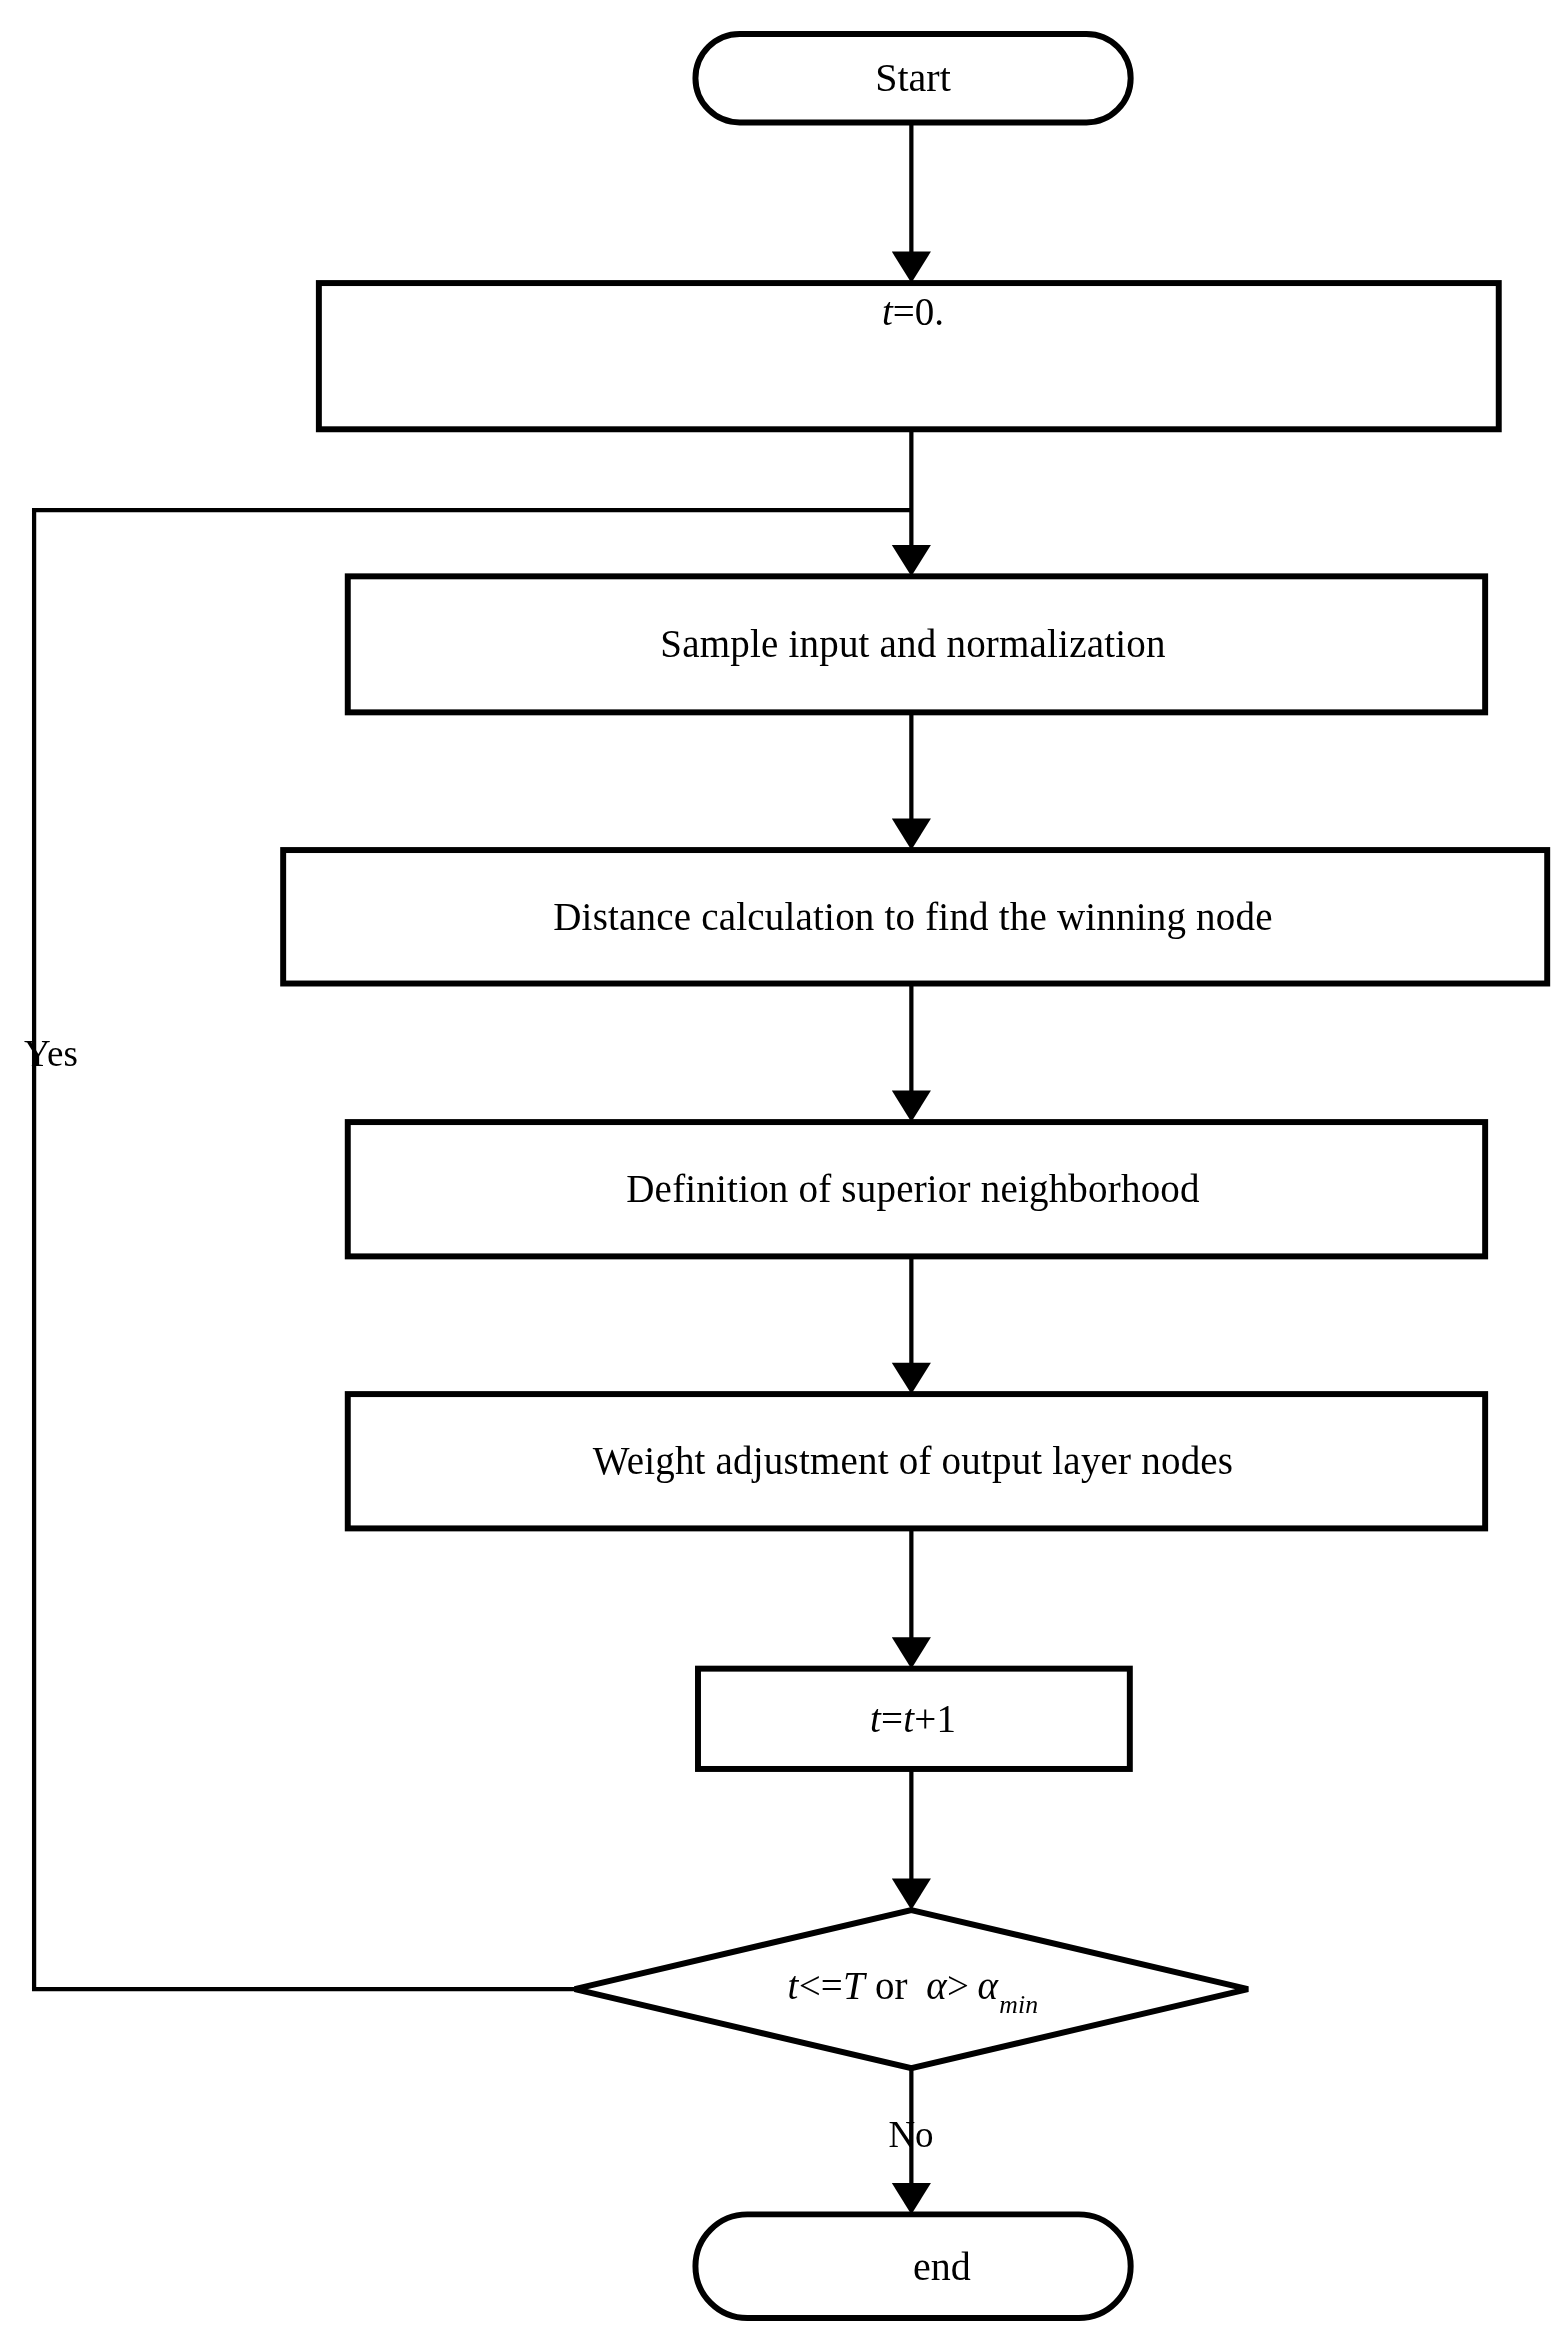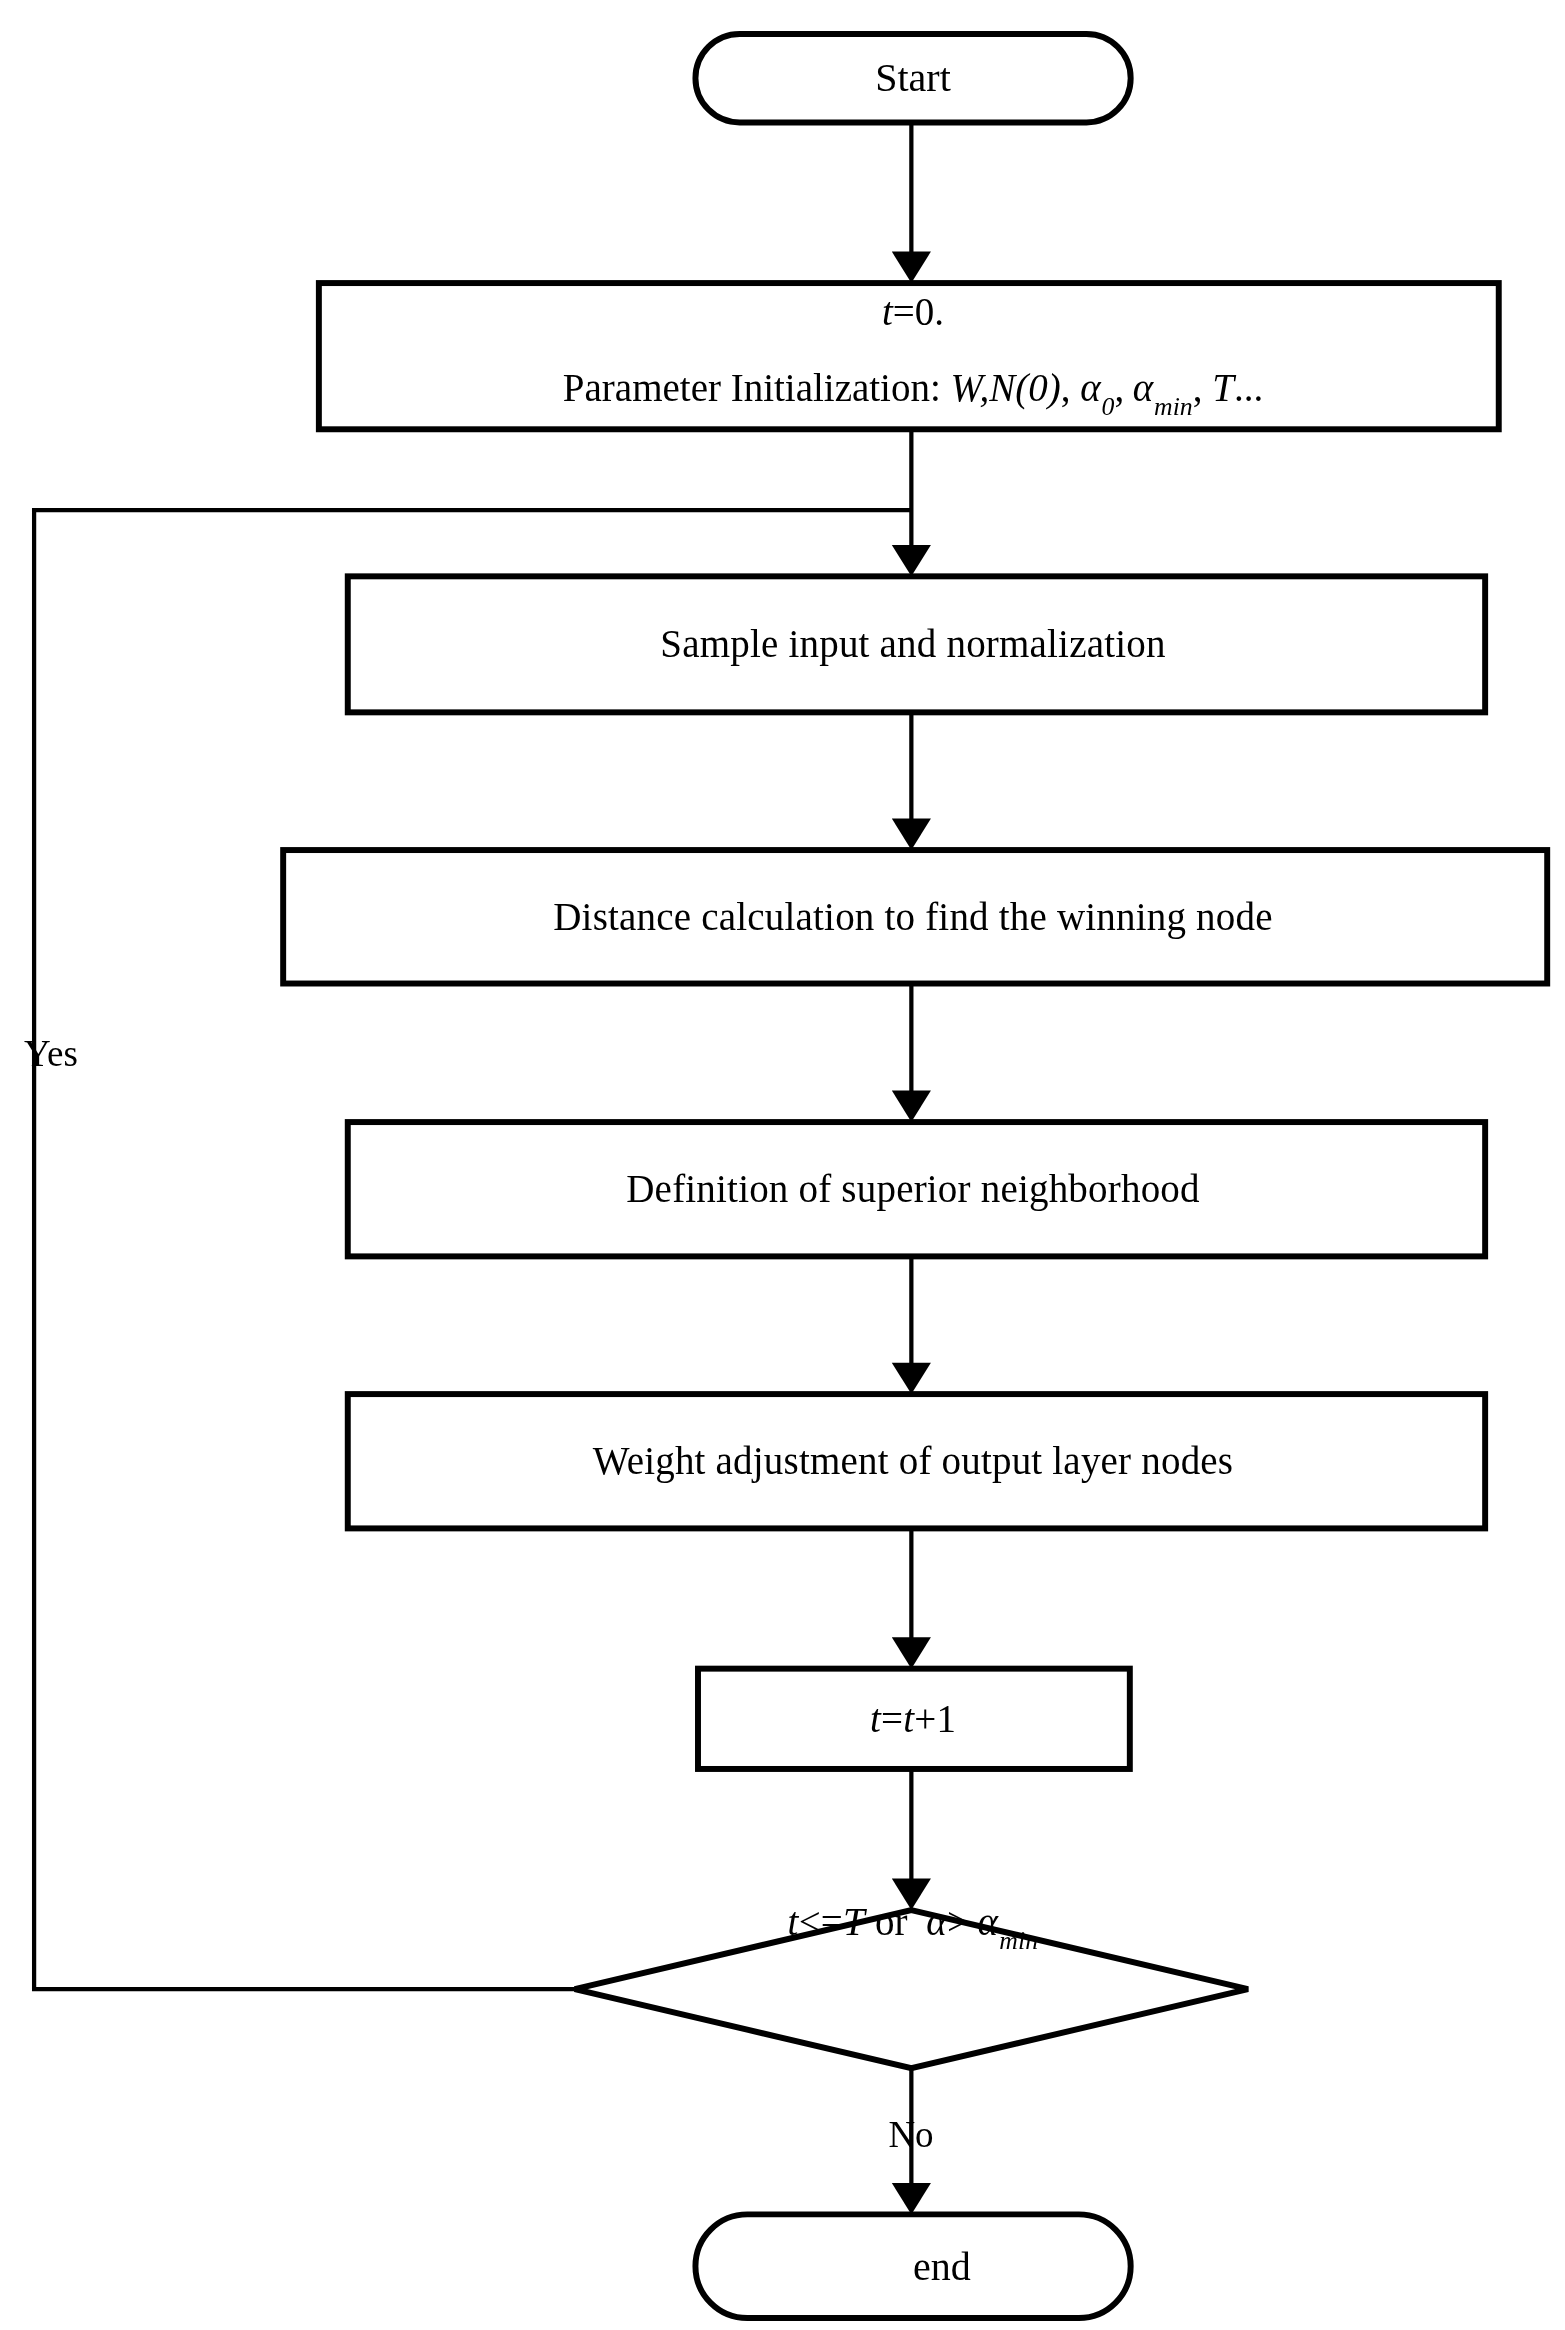--- a/index.html
+++ b/index.html
@@ -138,33 +138,32 @@
     <line class="connector" x1="1072" y1="2433" x2="1072" y2="2587"></line>
     <polygon class="arrow-head" points="1072,2605 1049,2568 1095,2568"></polygon>
 
     <polyline class="connector" points="676,2340 40,2340 40,600 1072,600"></polyline>
   </svg>
 
   <div class="txt term-label center-box-text" style="left:913px; top:78px;text-align:center;">Start</div>
 
   <div class="txt param-line1 center-box-text" style="left:913px; top:312px;"><span class="it">t</span><span>=0.</span></div>
 
-  <div class="txt param-line2 center-box-text" style="left:913px; top:391px;"><span>Parameter Initialization: </span><span class="it">W,N(0)</span><span>, </span><span class="alpha">α</span><span class="sub">0</span><span>,</span><span class="sp"></span><span class="alpha">α</span><span class="sub">min</span><span>, </span><span class="it">T</span><span>...</span></div>
 
   <div class="txt box-label center-box-text" style="left:913px; top:644px;">Sample input and normalization</div>
 
   <div class="txt box-label center-box-text" style="left:913px; top:917px;">Distance calculation to find the winning node</div>
 
   <div class="txt box-label center-box-text" style="left:913px; top:1189px;">Definition of superior neighborhood</div>
 
   <div class="txt box-label center-box-text" style="left:913px; top:1461px;">Weight adjustment of output layer nodes</div>
 
   <div class="txt box-label center-box-text" style="left:913px; top:1719px;"><span class="it">t</span><span>=</span><span class="it">t</span><span>+1</span></div>
 
-  <div class="txt box-label center-box-text" style="left:913px; top:1925px;"><span class="it">t</span><span>&lt;=</span><span class="it">T</span><span> or </span><span class="sp"></span><span class="alpha">α</span><span>&gt;</span><span class="sp"></span><span class="alpha">α</span><span class="sub">min</span></div>
+  <div class="txt box-label center-box-text" style="left:913px; top:1989px;"><span class="it">t</span><span>&lt;=</span><span class="it">T</span><span> or </span><span class="sp"></span><span class="alpha">α</span><span>&gt;</span><span class="sp"></span><span class="alpha">α</span><span class="sub">min</span></div>
 
   <div class="txt term-label center-box-text" style="left:913px; top:2267px;margin-left:29px;">end</div>
 
   <div class="txt branch-label" style="left:24px; top:1035px;">Yes</div>
 
   <div class="txt branch-label center-box-text" style="left:911px; top:2135px;">No</div>
 
 </div>
 
 

